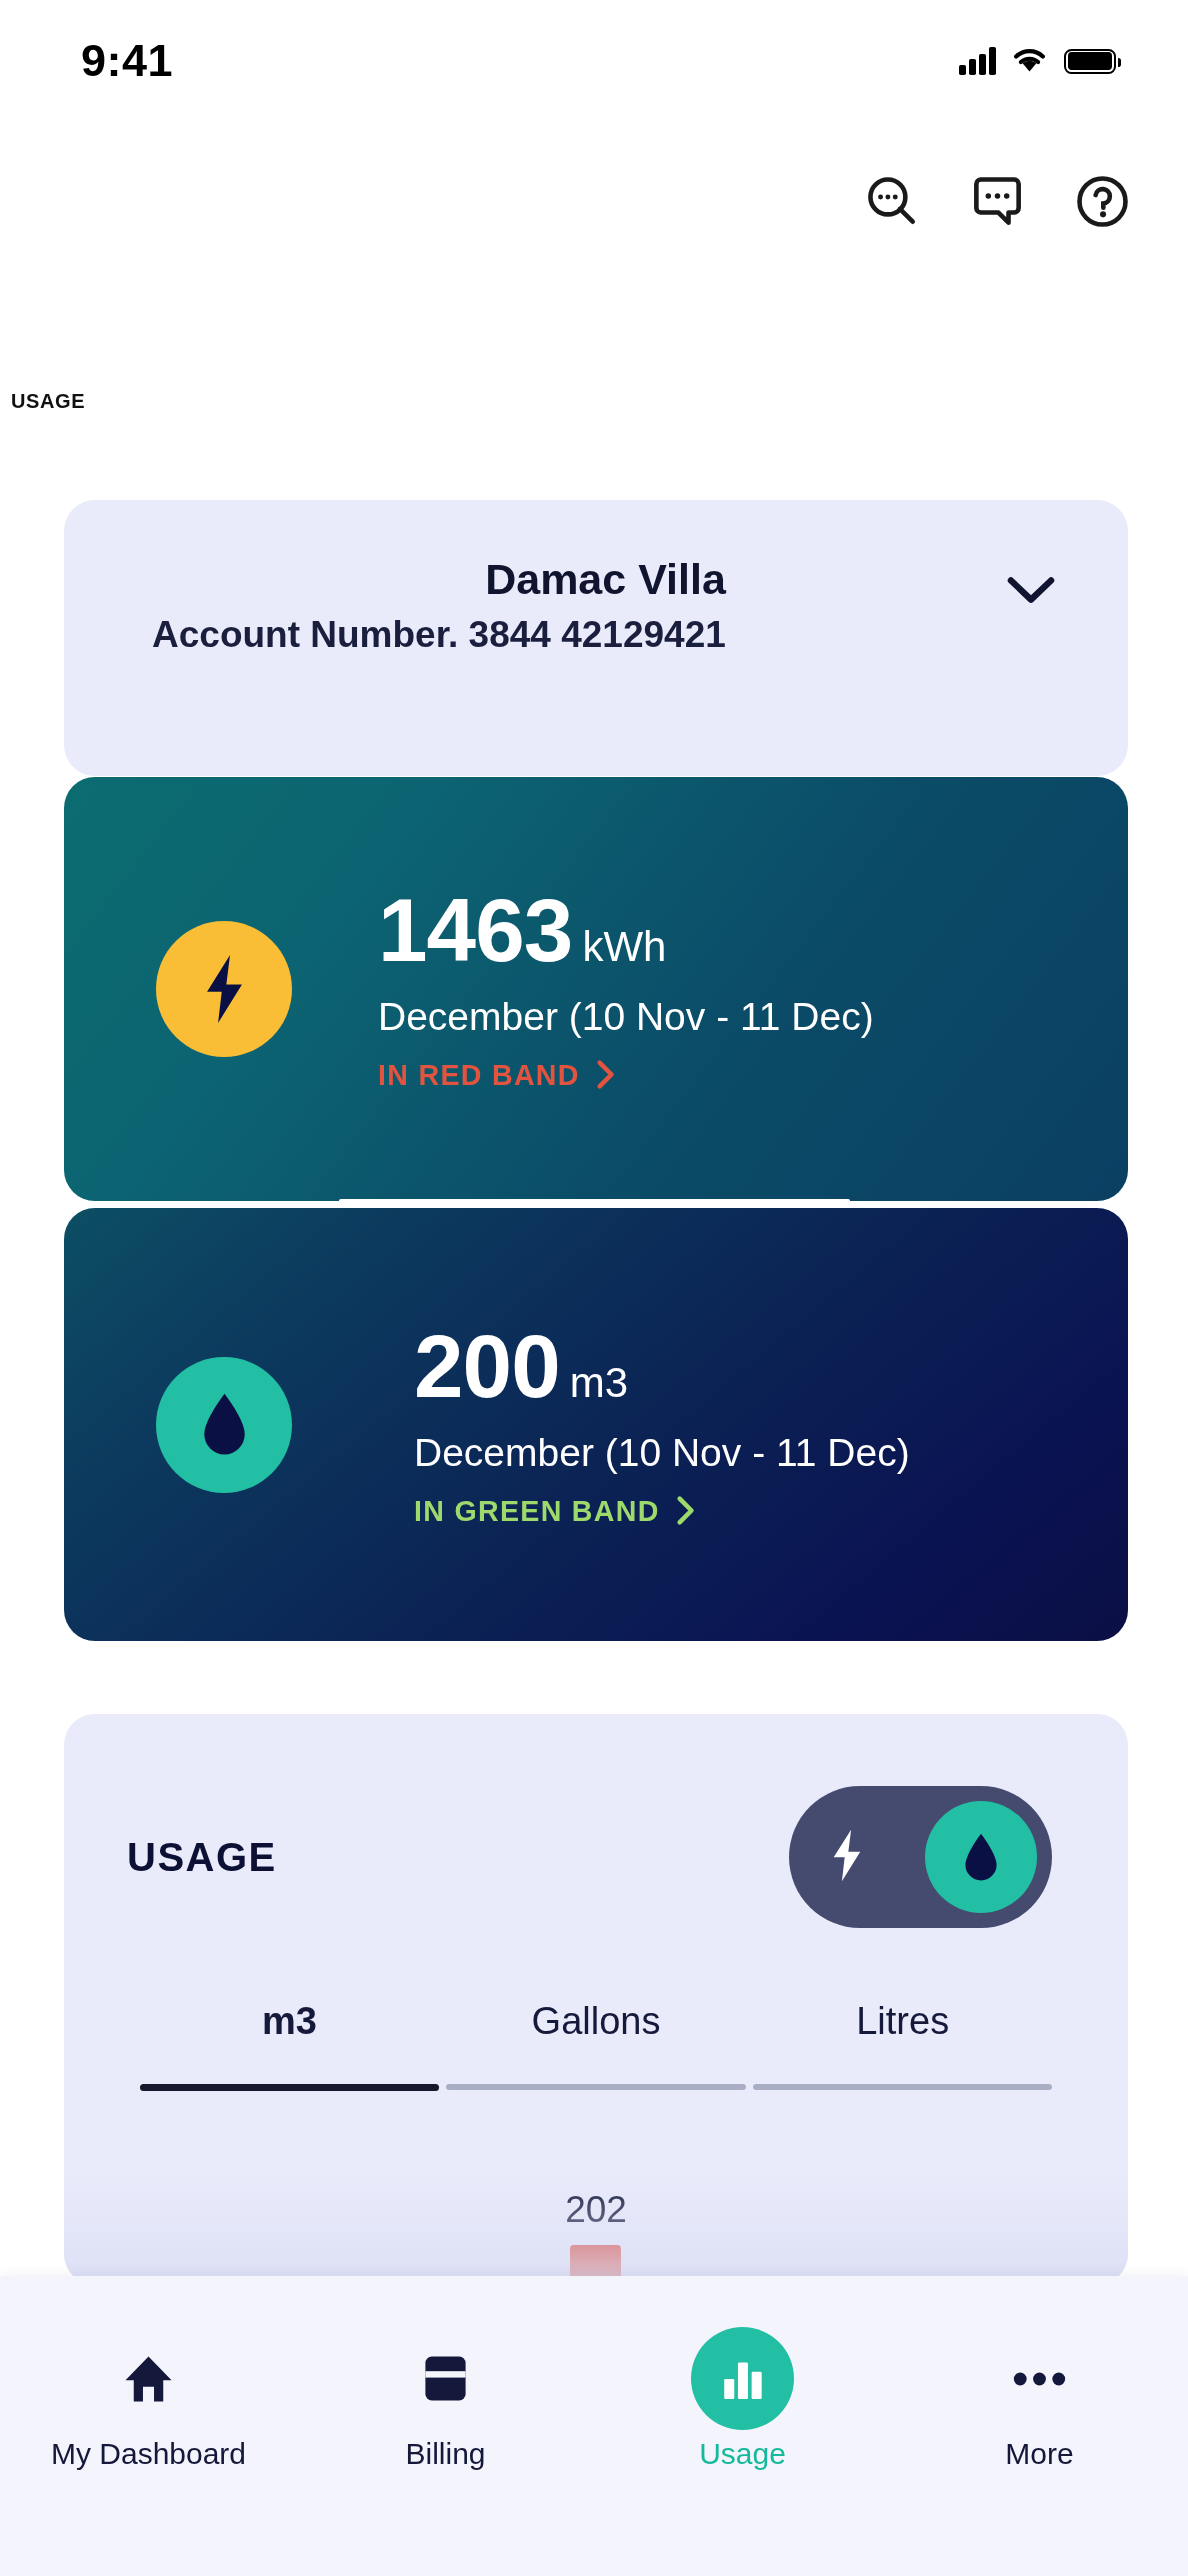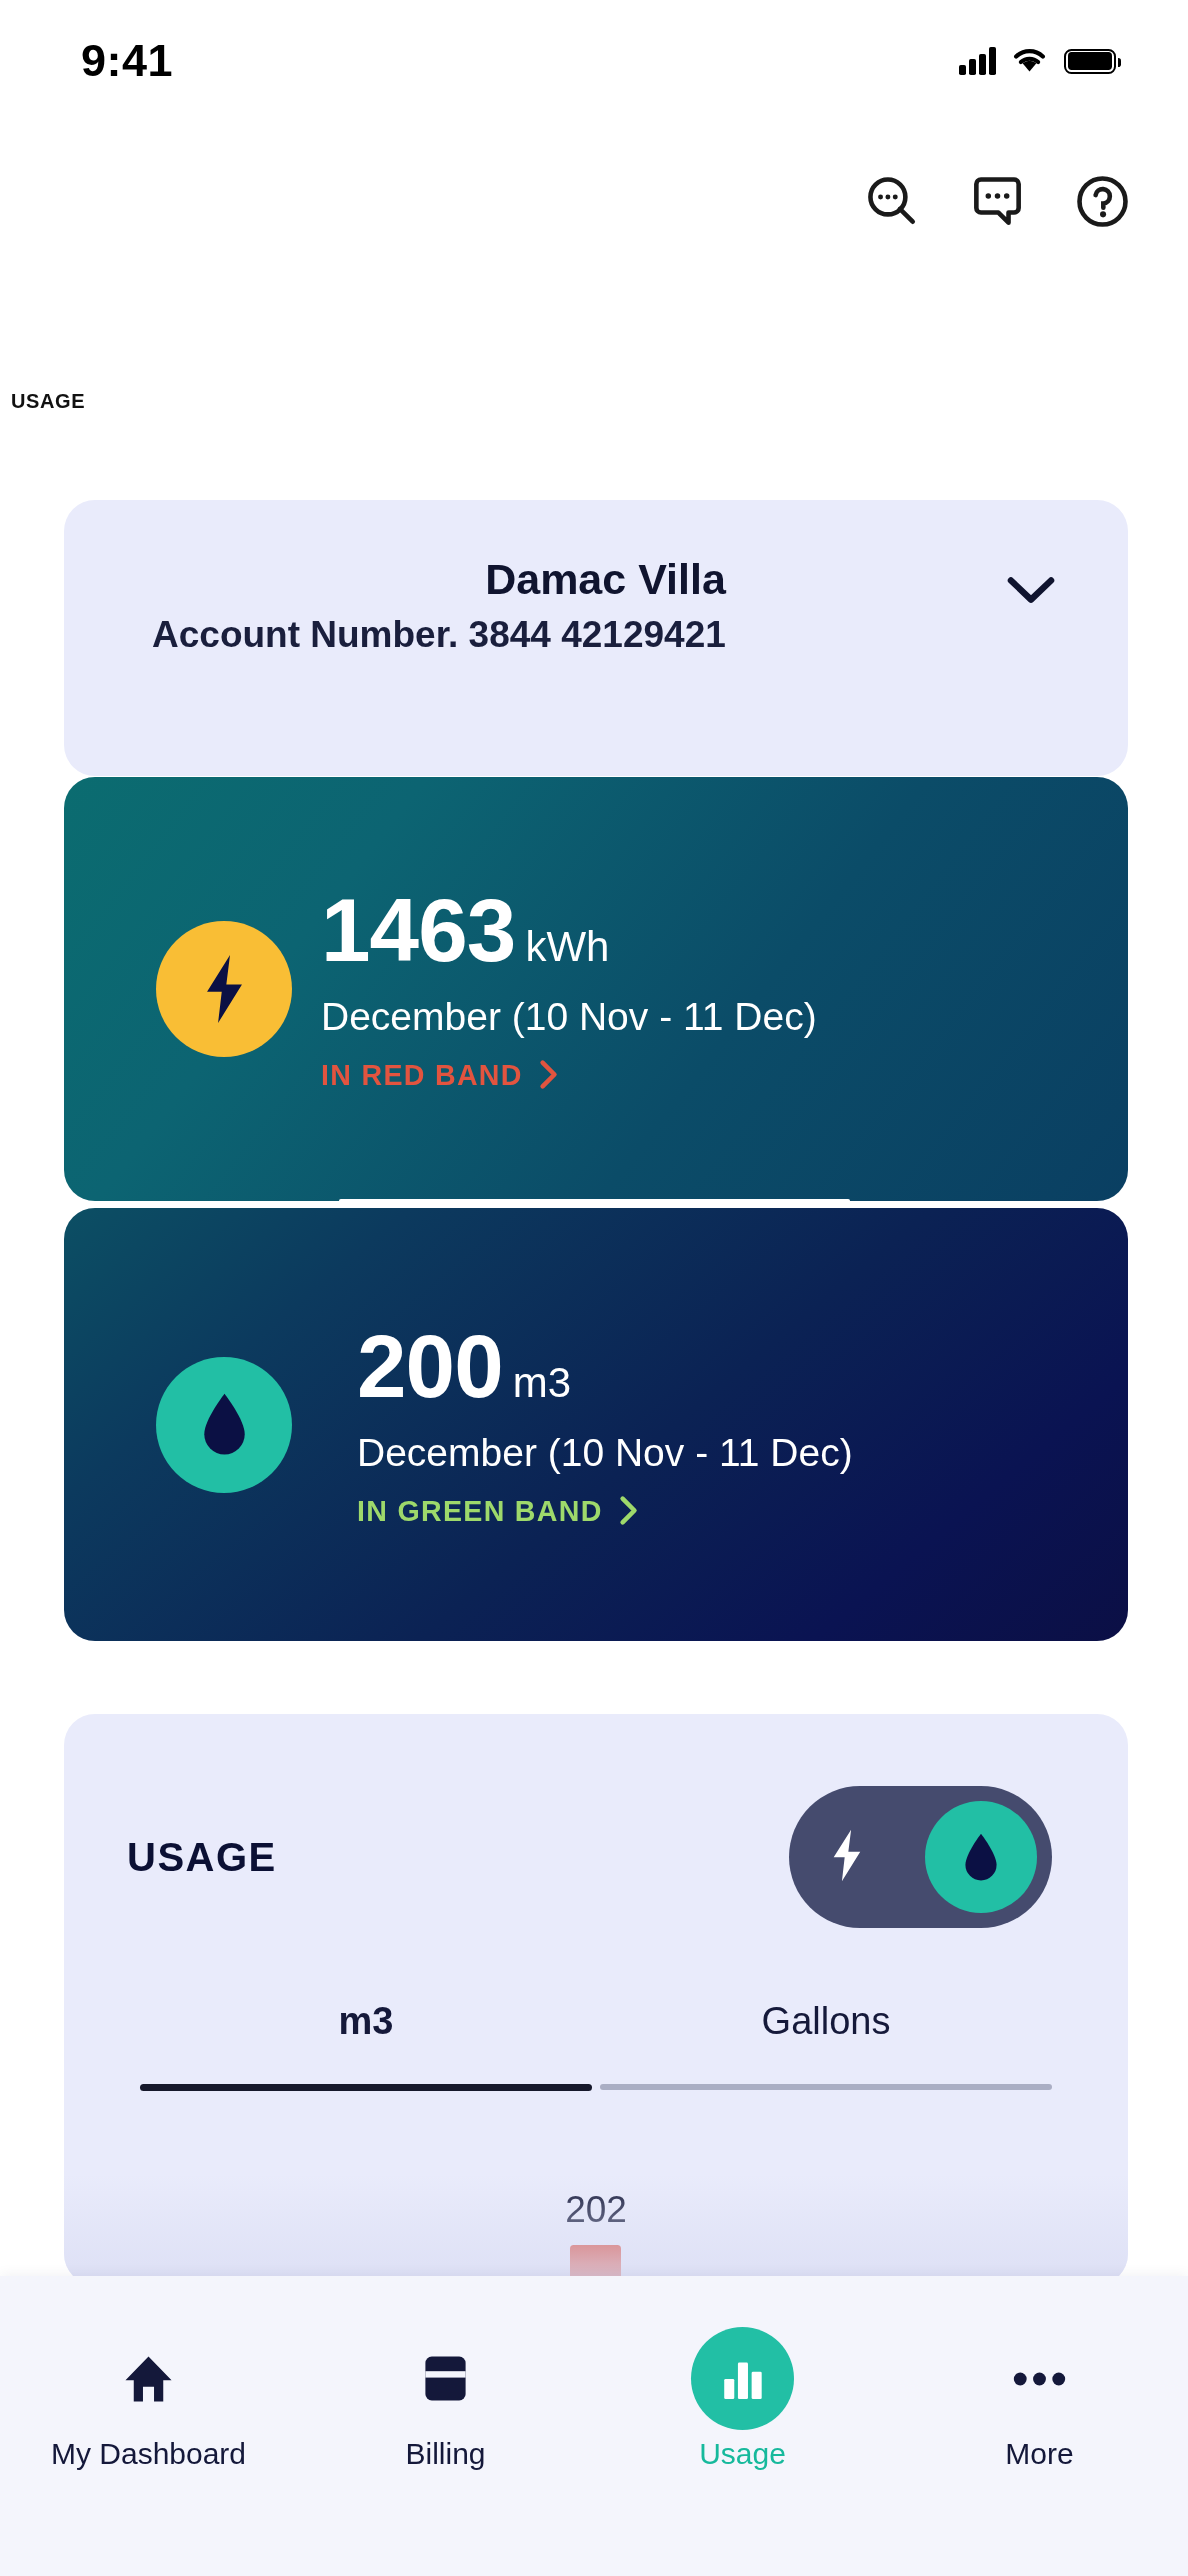--- a/index.html
+++ b/index.html
@@ -76,21 +76,21 @@
     background:linear-gradient(140deg,#0C4F64 0%,#0C3A5E 22%,#0B2254 55%,#0A1352 80%,#0B0F45 100%);
     padding-left:92px;
     gap:36px;
   }
   .util-icon {
     width:136px; height:136px; border-radius:50%;
     display:flex; align-items:center; justify-content:center; flex:0 0 136px;
   }
   .icon-elec { background:#F9BE35; }
   .icon-water { background:#22BFA5; }
-  .util-body { margin-left:29px; }
+  .util-body { margin-left:86px; }
   .util-value-row { display:flex; align-items:baseline; }
   .util-value { font-size:89px; font-weight:700; color:#fff; line-height:1; letter-spacing:-0.9px; }
   .util-unit { font-size:42px; font-weight:400; color:#fff; margin-left:10px;text-align:right; }
   .util-period { font-size:39px; font-weight:400; color:#fff; margin-top:20px; }
   .util-band { display:flex; align-items:flex-start; margin-top:20px; font-size:28.6px; font-weight:700; letter-spacing:1.3px; }
   .band-red { color:#E2543F; }
   .band-green { color:#9ED96B; }
   .band-arrow { margin-left:16.6px; display:flex; align-items:center; }
   .divider-line {
     position:absolute; top:1199px; left:339px; width:511px; height:3.7px; background:#FFFFFF; border-radius:1.8px;
@@ -298,20 +298,24 @@
 
   <div class="unit-tabs">
     <div class="unit-tab active">
       <span class="unit-tab-label">m3</span>
       <div class="unit-tab-rule"></div>
     </div>
     <div class="unit-tab">
       <span class="unit-tab-label">Gallons</span>
       <div class="unit-tab-rule"></div>
     </div>
+    <div class="unit-tab">
+      <span class="unit-tab-label">Litres</span>
+      <div class="unit-tab-rule"></div>
+    </div>
   </div>
 
   <div class="chart-peek">
     <div class="chart-bar-group">
       <div class="chart-col">
         <span class="chart-val">202</span>
         <div class="chart-bar" style="height:55px;"></div>
       </div>
     </div>
   </div>

